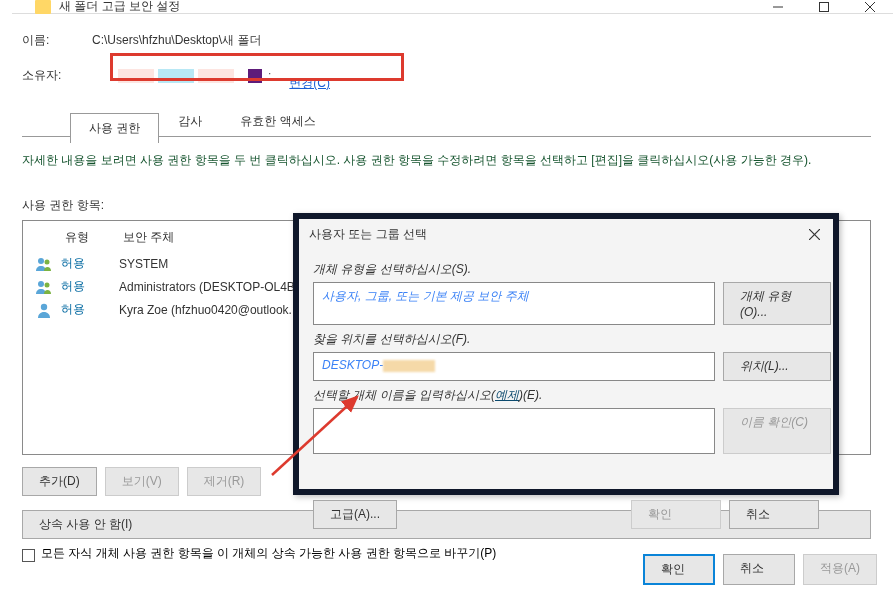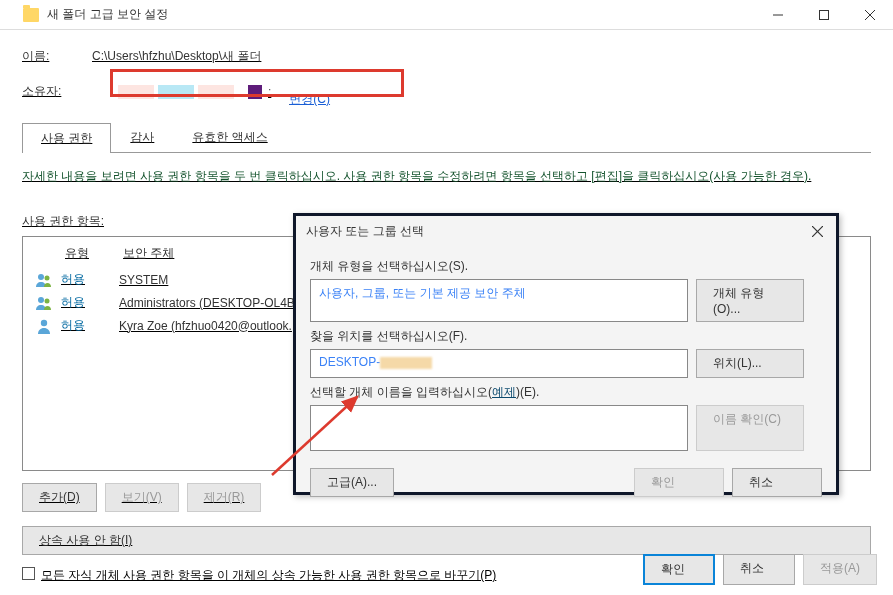--- a/index.html
+++ b/index.html
@@ -1,44 +1,44 @@
 <!DOCTYPE html>
 <html><head>
 <meta charset="utf-8">
 <style>
 * { box-sizing: border-box; margin: 0; padding: 0; font-family: "Malgun Gothic", "Segoe UI", sans-serif; font-size: 12px; }
 body { background: #fff; width: 893px; height: 595px; position: relative; overflow: hidden; }
 
-.titlebar { height: 30px; background: #fff; display: flex; align-items: center; padding-left: 23px; border-bottom: 1px solid #ddd; }
+.titlebar { height: 14px; background: #fff; display: flex; align-items: center; padding-left: 23px; border-bottom: 1px solid #ddd; margin-left: 12px; }
 .titlebar .folder-icon { width: 16px; height: 14px; background: #ffd766; border-radius: 1px; margin-right: 8px; position: relative; }
 .titlebar .folder-icon::before { content: ""; position: absolute; top: -3px; left: 0; width: 7px; height: 3px; background: #ffd766; border-radius: 1px 1px 0 0; }
 .titlebar .title { flex: 1; color: #333; }
 .titlebar .winbtns { display: flex; }
 .titlebar .winbtn { width: 46px; height: 30px; display: flex; align-items: center; justify-content: center; color: #555; }
 
-.main { padding: 18px 22px 12px 22px; text-decoration: underline; }
+.main { padding: 18px 22px 12px 22px; }
 
 .row { display: flex; align-items: center; margin-bottom: 10px; }
 .label { width: 70px; color: #333; }
 .path { color: #333; }
 
 .owner-row { position: relative; }
 .owner-highlight { position: absolute; left: 88px; top: -6px; width: 294px; height: 28px; border: 3px solid #dd3a2e; }
 .owner-blocks { display: flex; align-items: center; gap: 4px; margin-left: 26px; }
 .ob { height: 14px; }
 .ob1 { width: 36px; background: #fde5e1; }
 .ob2 { width: 36px; background: #b8e8f5; }
 .ob3 { width: 36px; background: #fde5e1; }
 .ob4 { width: 14px; background: #5e1c7a; margin-left: 10px; }
 .owner-link { color: #1a5fd6; text-decoration: underline; margin-left: 18px; margin-top: 16px; }
 .owner-sep { color: #555; margin-left: 6px; }
 
 .tabs { display: flex; border-bottom: 1px solid #999; margin-top: 14px; }
 .tab { padding: 6px 18px; border: 1px solid transparent; border-bottom: none; color: #333; cursor: pointer; }
-.tab.active { border-color: #999; background: #fff; position: relative; top: 1px; }
+.tab.active { border-color: #999; background: #fff; position: relative; top: 7px; margin-left: 48px; }
 
 .desc { margin: 14px 0 28px 0; color: #14532d; line-height: 1.5; }
 .subhead { margin-bottom: 6px; color: #333; }
 
 .listbox { border: 1px solid #8a8a8a; height: 235px; background: #fff; padding: 6px 0; }
 .listhead { display: flex; padding: 2px 12px 6px 42px; color: #333; }
 .lh-type { width: 58px; }
 .lh-principal { flex: 1; }
 .listrow { display: flex; align-items: center; padding: 3px 12px 3px 12px; }
 .usericon { width: 18px; height: 16px; margin-right: 8px; display: inline-block; }
@@ -46,39 +46,39 @@
 .lr-type { width: 58px; color: #0369a1; }
 .lr-principal { flex: 1; color: #333; }
 
 .btnrow { display: flex; gap: 8px; margin-top: 12px; }
 .btn { background: #e7e7e7; border: 1px solid #a8a8a8; padding: 5px 16px; cursor: pointer; color: #333; min-width: 72px; text-align: left; }
 .btn.disabled { color: #999; border-color: #ccc; cursor: default; }
 .btn.primary { border: 2px solid #0a84d8; background: #e7e7e7; }
 
 .inheritbtn { margin-top: 14px; }
 
-.chkrow { display: flex; align-items: flex-start; margin-top: 12px; gap: 6px; }
+.chkrow { display: flex; align-items: flex-end; margin-top: 6px; gap: 6px; }
 .chkbox { width: 13px; height: 13px; border: 1px solid #555; }
 
 .footer { position: absolute; bottom: 10px; right: 16px; display: flex; gap: 8px; }
 
 
-.modal { position: absolute; left: 293px; top: 213px; width: 546px; height: 282px; background: #f4f4f4; border: 3px solid #0f172a; box-shadow: 2px 2px 6px rgba(0,0,0,0.25); }
+.modal { position: absolute; left: 293px; top: 213px; width: 546px; height: 282px; background: #f4f4f4; border: 6px solid #0f172a; box-shadow: 2px 2px 6px rgba(0,0,0,0.25); }
 .modal-title { display: flex; align-items: center; justify-content: space-between; padding: 6px 10px; color: #333; }
 .modal-close { width: 18px; height: 18px; display: flex; align-items: center; justify-content: center; cursor: pointer; }
-.modal-body { padding: 6px 32px 12px 14px; }
+.modal-body { padding: 6px 2px 12px 14px; font-style: italic; }
 .fldlabel { color: #333; margin: 6px 0 4px 0; }
 .fldrow { display: flex; gap: 8px; align-items: stretch; }
 .fldbox { flex: 1; border: 1px solid #888; background: #fff; padding: 5px 8px; color: #3b82f6; }
 .fldbox.tall { height: 46px; }
 .fldbox .blur { background: #f5d9a8; display: inline-block; width: 52px; height: 12px; filter: blur(1px); vertical-align: middle; }
 .sidebtn { width: 108px; }
 .link { color: #0c4a6e; text-decoration: underline; }
 
-.modal-footer { display: flex; justify-content: space-between; padding: 0 14px 12px 14px; margin-top: 5px; }
+.modal-footer { display: flex; justify-content: space-between; padding: 0 14px 12px 14px; margin-top: 34px; }
 .modal-footer .right { display: flex; gap: 8px; }
 
 .arrow { position: absolute; left: 262px; top: 385px; pointer-events: none; }
 </style>
 </head>
 <body>
 
 <div class="titlebar">
   <span class="folder-icon"></span>
   <span class="title">새 폴더 고급 보안 설정</span>

